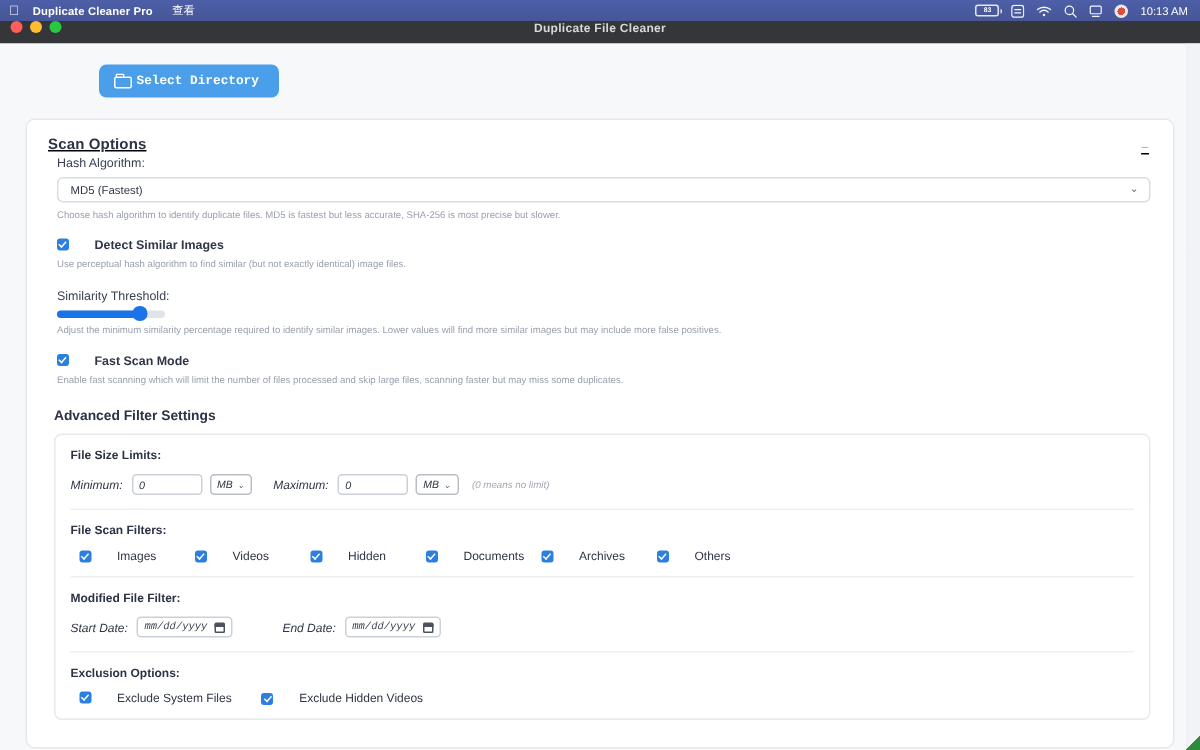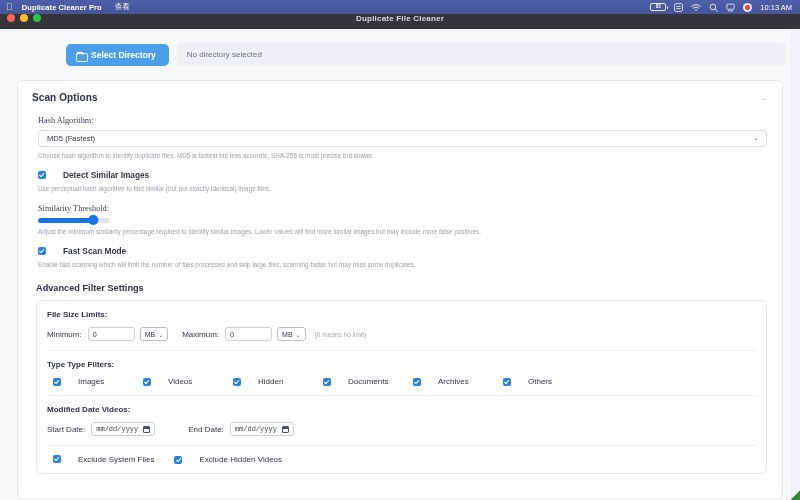--- a/index.html
+++ b/index.html
@@ -72,22 +72,22 @@
   }
 
   
   .dir-row { display: flex; align-items: center; gap: 8px; margin: 4px 0 14px 0; padding-left: 52px;}
   .btn-primary {
     background: #4a9eea;
     color: #ffffff;
     border: none; border-radius: 5px;
     font-size: 8.5px; font-weight: bold;
     padding: 6px 13px 6px 10px;
-    display: inline-flex; align-items: flex-end; gap: 5px;
-    cursor: pointer; white-space: nowrap;
+    display: inline-flex; align-items: flex-start; gap: 5px;
+    cursor: pointer; white-space: nowrap; font-family: Liberation Mono, monospace;
   }
   .folder-ic { width: 10px; height: 8px; position: relative; display:inline-block;}
   .folder-ic:before{
     content:""; position:absolute; left:0; top:1.5px; width:10px; height:6.5px;
     border:1.1px solid #fff; border-radius:1.5px;
   }
   .folder-ic:after{
     content:""; position:absolute; left:0.5px; top:0px; width:4px; height:2px;
     border-top:1.1px solid #fff; border-left:1.1px solid #fff; border-right:1.1px solid #fff;
     border-radius:1px 1px 0 0;
@@ -106,29 +106,29 @@
     background: #ffffff;
     border: 1px solid #e6e8ed;
     border-radius: 6px;
     margin: 0 3px 0 3px;
     padding: 11px 14px 0 14px;
     height: 420px;
     overflow: hidden;
     position: relative;
   }
   .card-head {
-    display: flex; align-items: flex-end; justify-content: space-between;
+    display: flex; align-items: flex-end; justify-content: space-between; text-decoration: underline;
   }
   .card-title { font-size: 10px; font-weight: bold; color: #2c3345; letter-spacing: .1px;}
   .collapse-btn {
     font-size: 9px; color: #aab0bd; cursor: pointer; line-height: 8px;
     padding: 0 2px;
   }
 
-  .field-label { font-size: 8.3px; color: #3a4253; margin: 13px 0 5px 6px; font-family: Liberation Serif, serif; }
+  .field-label { font-size: 8.3px; color: #3a4253; margin: 1px 0 5px 6px; }
   .select-box {
     position: relative;
     margin: 0 1px 0 6px;
     background: #ffffff;
     border: 1px solid #d9dce3;
     border-radius: 4px;
     height: 17px;
     display: flex; align-items: center;
     padding: 0 8px;
     font-size: 7.6px; color: #2f3646;
@@ -174,21 +174,21 @@
 
   .panel {
     border: 1px solid #e6e8ed;
     border-radius: 5px;
     margin: 7px 1px 0 4px;
     padding: 0 10px;
   }
   .group { padding: 9px 0 9px 0; border-bottom: 1px solid #edeff3; }
   .group:last-child { border-bottom: none; }
   .group-title { font-size: 8px; font-weight: bold; color: #2c3345; margin-bottom: 8px; }
-  .inline { display: flex; align-items: center; flex-wrap: wrap; }
+  .inline { display: flex; align-items: center; flex-wrap: wrap; font-style: italic; }
   .inline-label { font-size: 8px; color: #2f3646; margin-right: 6px; }
   .text-input {
     border: 1px solid #ccd0d8; border-radius: 3px;
     height: 14px; width: 47px;
     background: #fff;
     font-size: 7.2px; color: #2f3646;
     padding: 0 4px;
     display: flex; align-items: center;
     font-family: "Liberation Sans", sans-serif;
   }
@@ -198,21 +198,21 @@
     height: 14px; background: #fff;
     font-size: 7px; color: #2f3646;
     padding: 0 4px;
     display: inline-flex; align-items: center; gap: 3px;
     cursor: pointer;
   }
   .unit-select .chev { font-size: 6px; color: #5a6272; }
   .note { font-size: 6.5px; color: #a3a9b5; margin-left: 9px; }
 
   .ftypes { display: flex; align-items: center; gap: 0; margin-left: 6px;}
-  .ftype { display: flex; align-items: center; gap: 5px; width: 90px; }
+  .ftype { display: flex; align-items: center; gap: 5px; width: 77px; }
   .ftype .check-label { font-size: 8px; }
 
   .date-input {
     border: 1px solid #ccd0d8; border-radius: 3px;
     height: 14px; background: #fff;
     font-size: 7px; color: #3e4452;
     padding: 0 4px;
     display: inline-flex; align-items: center; gap: 5px;
     font-family: "Liberation Mono", monospace;
     cursor: pointer;
@@ -295,21 +295,20 @@
     <span class="title-text">Duplicate File Cleaner</span>
   </div>
 
   <div class="content">
 
     <div class="dir-row">
       <button class="btn-primary">
         <span class="folder-ic"></span>
         <span>Select Directory</span>
       </button>
-      <div class="dir-display">No directory selected</div>
     </div>
 
     <div class="card">
 
       <div class="card-head">
         <div class="card-title">Scan Options</div>
         <div class="collapse-btn">−</div>
       </div>
 
       <div class="field-label">Hash Algorithm:</div>
@@ -357,21 +356,21 @@
             <span class="text-input">0</span>
             <span class="unit-select">
               <span>MB</span>
               <span class="chev">⌄</span>
             </span>
             <span class="note">(0 means no limit)</span>
           </div>
         </div>
 
         <div class="group">
-          <div class="group-title">Type Type Filters:</div>
+          <div class="group-title">File Scan Filters:</div>
           <div class="ftypes" id="ftypes">
               <div class="ftype">
                 <span class="cb"></span>
                 <span class="check-label">Images</span>
               </div>
               <div class="ftype">
                 <span class="cb"></span>
                 <span class="check-label">Videos</span>
               </div>
               <div class="ftype">
@@ -387,36 +386,37 @@
                 <span class="check-label">Archives</span>
               </div>
               <div class="ftype">
                 <span class="cb"></span>
                 <span class="check-label">Others</span>
               </div>
             </div>
         </div>
 
         <div class="group">
-          <div class="group-title">Modified Date Videos:</div>
+          <div class="group-title">Modified File Filter:</div>
           <div class="inline">
             <span class="inline-label">Start Date:</span>
             <span class="date-input">
               <span>mm/dd/yyyy</span>
               <span class="cal-ic"></span>
             </span>
             <span class="inline-label" style="margin-left:33px">End Date:</span>
             <span class="date-input">
               <span>mm/dd/yyyy</span>
               <span class="cal-ic"></span>
             </span>
           </div>
         </div>
 
         <div class="group">
+          <div class="group-title">Exclusion Options:</div>
           <div class="excl" id="exclusions">
               <div style="display: flex; align-items: flex-start; gap: 5px;">
                 <span class="cb"></span>
                 <span class="check-label">Exclude System Files</span>
               </div>
               <div style="display: flex; align-items: center; gap: 5px;">
                 <span class="cb"></span>
                 <span class="check-label">Exclude Hidden Videos</span>
               </div>
             </div>

